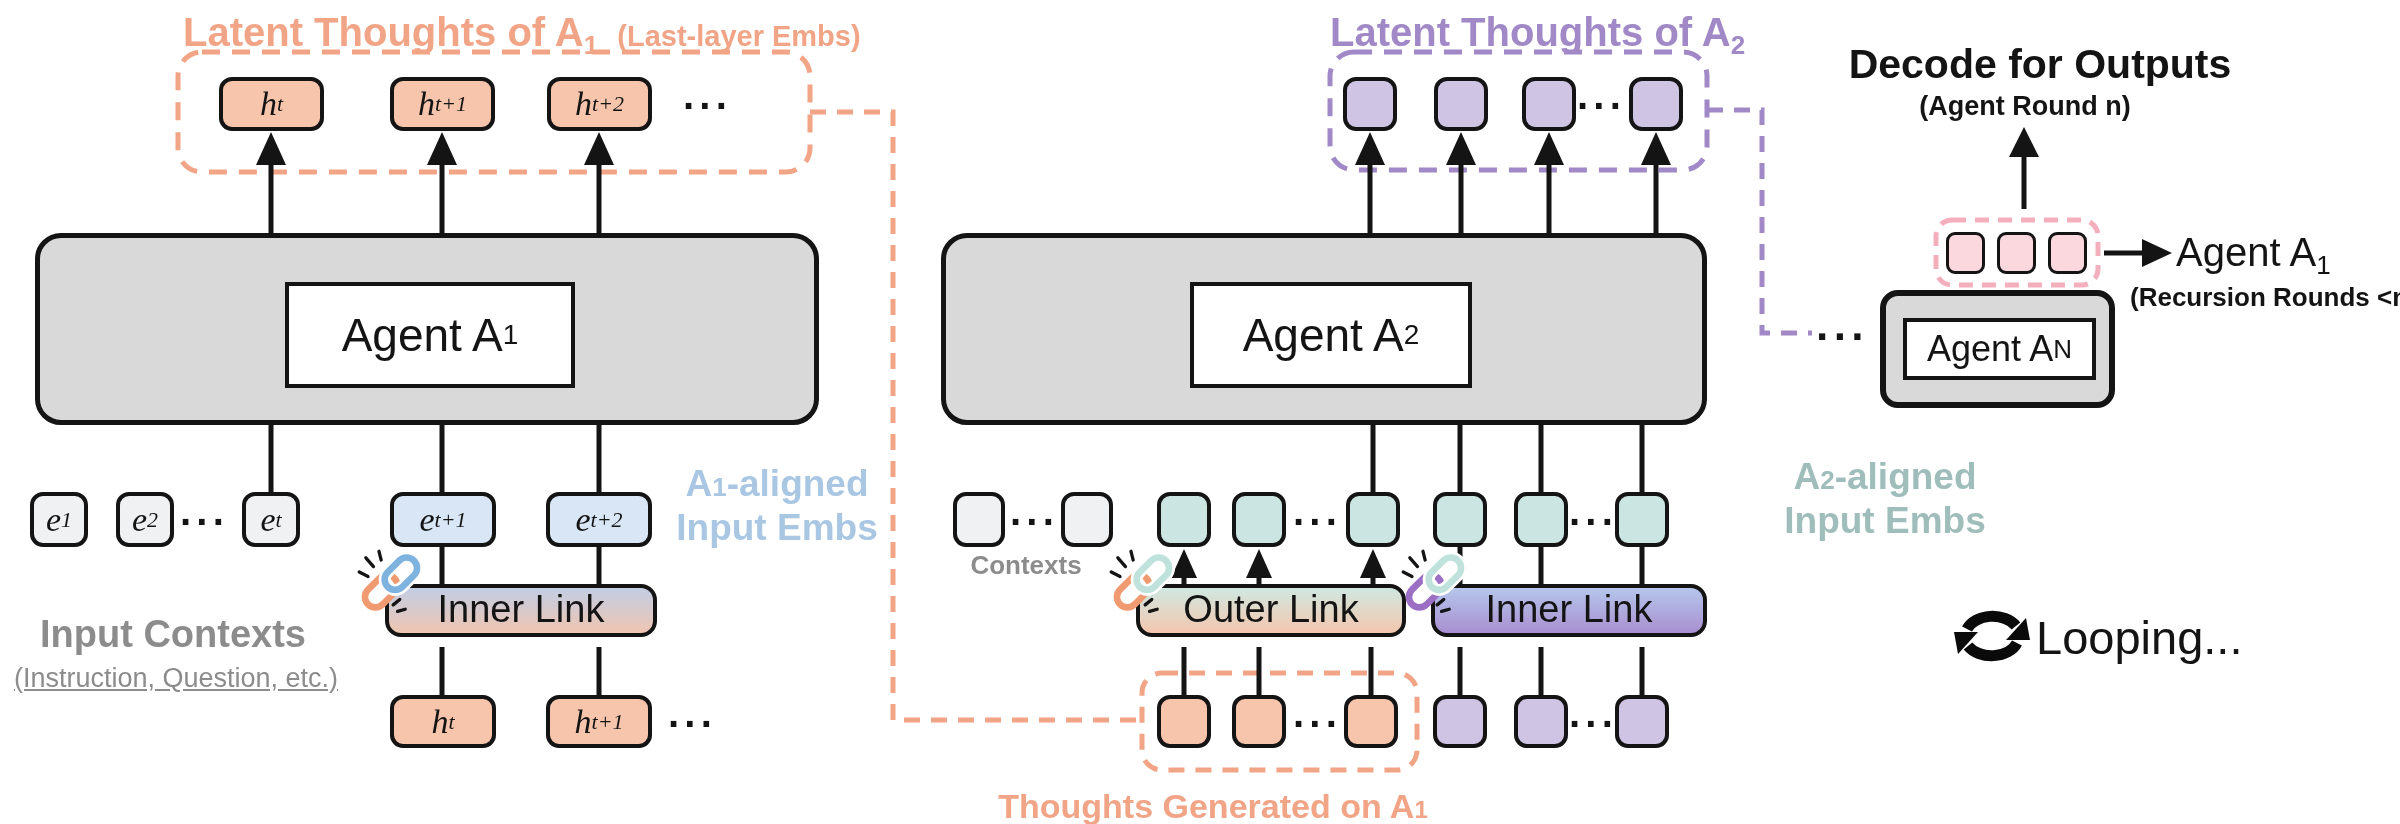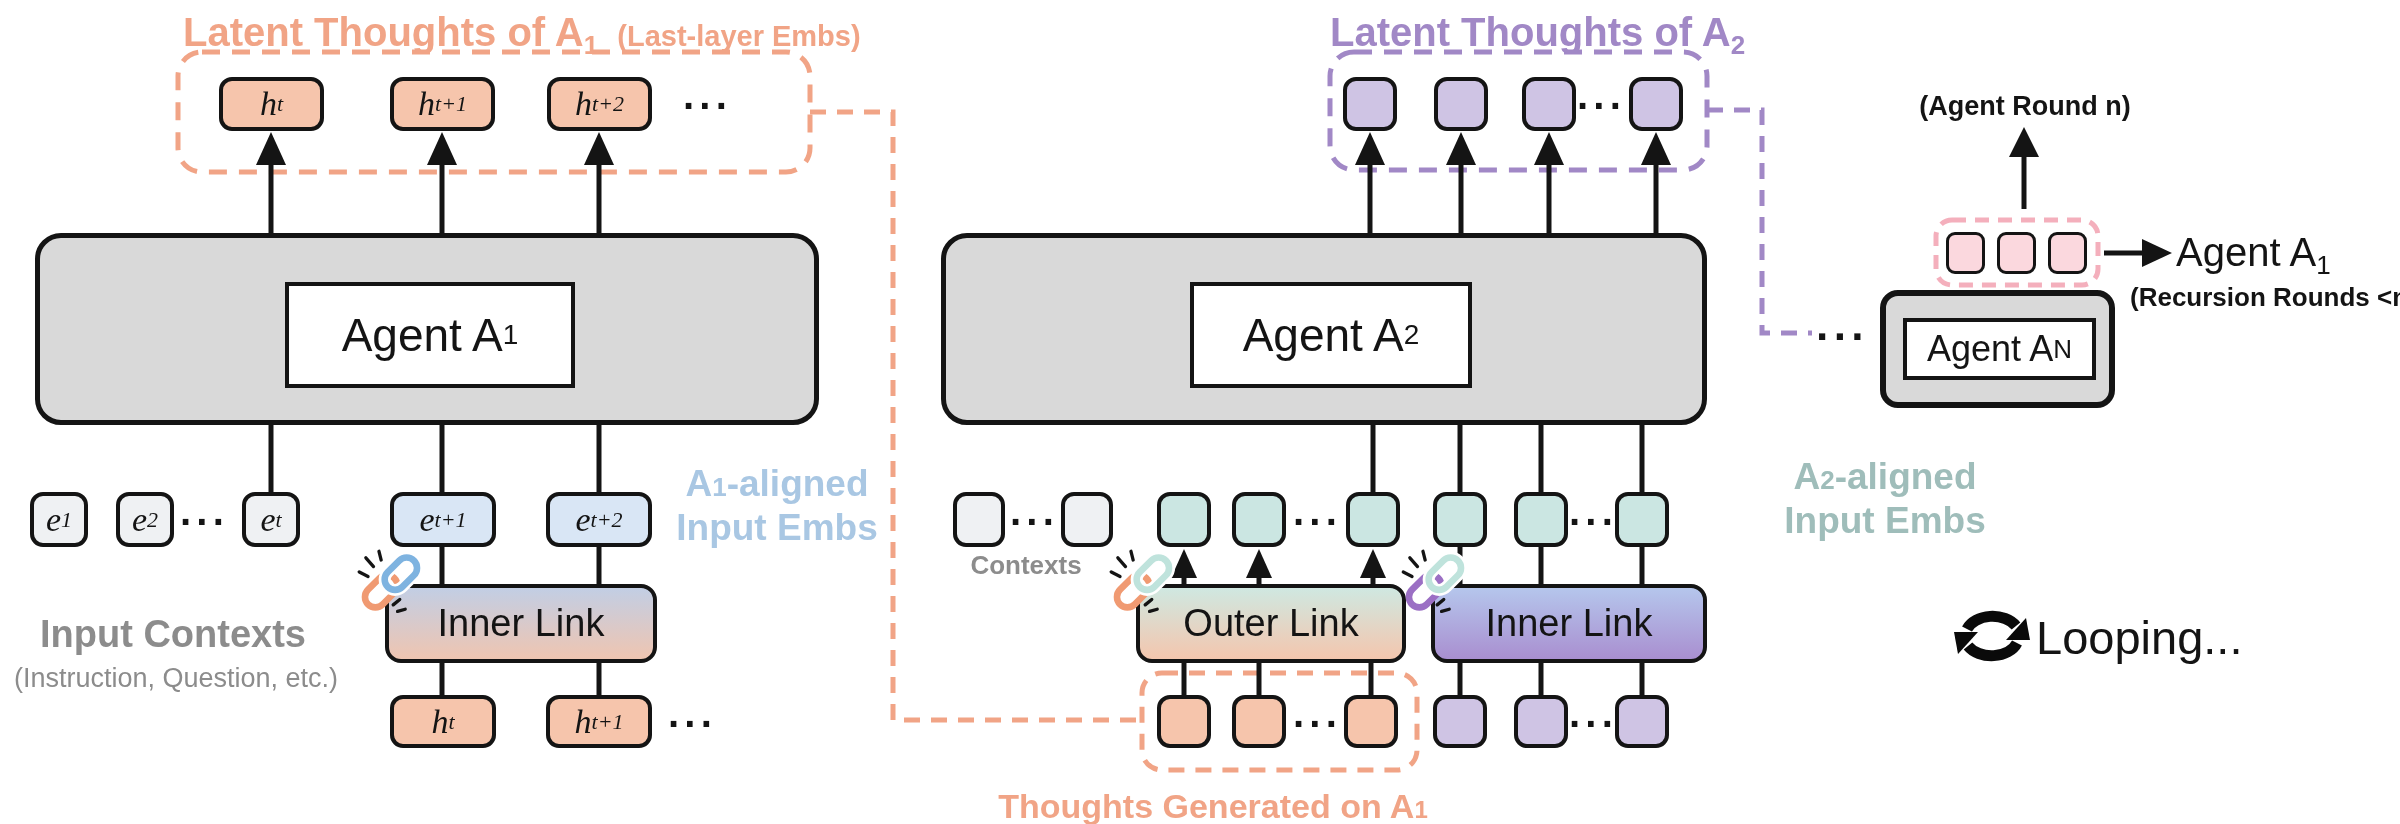--- a/index.html
+++ b/index.html
@@ -13,22 +13,22 @@
        display:flex;align-items:center;justify-content:center;
        font:italic 400 34px/1 "Liberation Serif",serif;}
   .msub{font-size:22px;font-style:italic;vertical-align:-7px;letter-spacing:0;}
   .salmon{background:#F6C5AC;}
   .ltgray{background:#EFF1F3;}
   .blue{background:#D9E6F5;}
   .teal{background:#CBE6E2;}
   .lav{background:#CFC4E4;}
   .pink{background:#FBD8DE;border-width:3px;border-radius:9px;}
   
-  .link{position:absolute;top:584px;height:79px;border:4px solid #141414;border-radius:16px;
-        display:flex;align-items:center;justify-content:center;
+  .link{position:absolute;top:584px;height:53px;border:4px solid #141414;border-radius:16px;
+        display:flex;justify-content:center;
         font:500 38px "Liberation Sans",sans-serif;color:#141414;}
   .grad-inner1{background:linear-gradient(#C2CEE4,#EFC5B1);}
   .grad-outer{background:linear-gradient(#CFE8E1,#F4C6AE);}
   .grad-inner2{background:linear-gradient(#B5C6EC,#A98FD0);}
   
   .agent{position:absolute;top:233px;height:192px;background:#D9D9D9;
          border:5px solid #141414;border-radius:26px;}
   .agent-label{position:absolute;background:#fff;border:4px solid #141414;
          display:flex;align-items:center;justify-content:center;
          font:500 46px "Liberation Sans",sans-serif;}
@@ -153,21 +153,21 @@
     <span>e</span>
       <span class="msub">2</span>
   </div>
   <span class="dots" style="left:180px;top:500px;">···</span>
   <div class="tok ltgray" style="left:242px;top:492px;width:58px;height:55px;">
     <span>e</span>
       <span class="msub">t</span>
   </div>
 
   <div class="hl gray-t nowrap" style="left:8px;top:612px;width:330px;font-size:38px;">Input Contexts</div>
-  <div class="hl gray-t nowrap" style="left:0px;top:662px;width:352px;font-size:27px;font-weight:400;">(Instruction, Question, etc.)</div>
+  <div class="hl gray-t nowrap" style="left:0px;top:662px;width:352px;font-size:27px;font-weight:400;text-decoration:underline;">(Instruction, Question, etc.)</div>
 
   <div class="tok blue" style="left:390px;top:492px;width:106px;height:55px;">
     <span>e</span>
       <span class="msub">t+1</span>
   </div>
   <div class="tok blue" style="left:546px;top:492px;width:106px;height:55px;">
     <span>e</span>
       <span class="msub">t+2</span>
   </div>
 
@@ -277,20 +277,21 @@
 
   <div class="tok lav" style="left:1433px;top:695px;width:54px;height:53px;"></div>
   <div class="tok lav" style="left:1514px;top:695px;width:54px;height:53px;"></div>
   <span class="dots" style="left:1569px;top:702px;">···</span>
   <div class="tok lav" style="left:1615px;top:695px;width:54px;height:53px;"></div>
 
   <div class="hl orange-t nowrap" style="left:970px;top:786px;width:460px;font-size:34px;">
     <span>Thoughts Generated on A</span><span style="font-size:24px;">1</span>
   </div>
 
+  <div class="hl black-t nowrap" style="left:1830px;top:40px;width:420px;font-size:41px;font-weight:600;">Decode for Outputs</div>
   <div class="hl black-t nowrap" style="left:1830px;top:90px;width:390px;font-size:27px;">(Agent Round n)</div>
 
   <div class="tok pink" style="left:1946px;top:232px;width:39px;height:42px;"></div>
   <div class="tok pink" style="left:1997px;top:232px;width:39px;height:42px;"></div>
   <div class="tok pink" style="left:2048px;top:232px;width:39px;height:42px;"></div>
 
   <div class="hl black-t nowrap" style="left:2176px;top:228px;width:220px;font-size:40px;font-weight:500;text-align:left;">
     <span>Agent A</span><span class="asub" style="font-size:26px;">1</span>
   </div>
   <div class="hl black-t nowrap" style="left:2130px;top:282px;width:280px;font-size:26px;text-align:left;">(Recursion Rounds &lt;n)</div>

